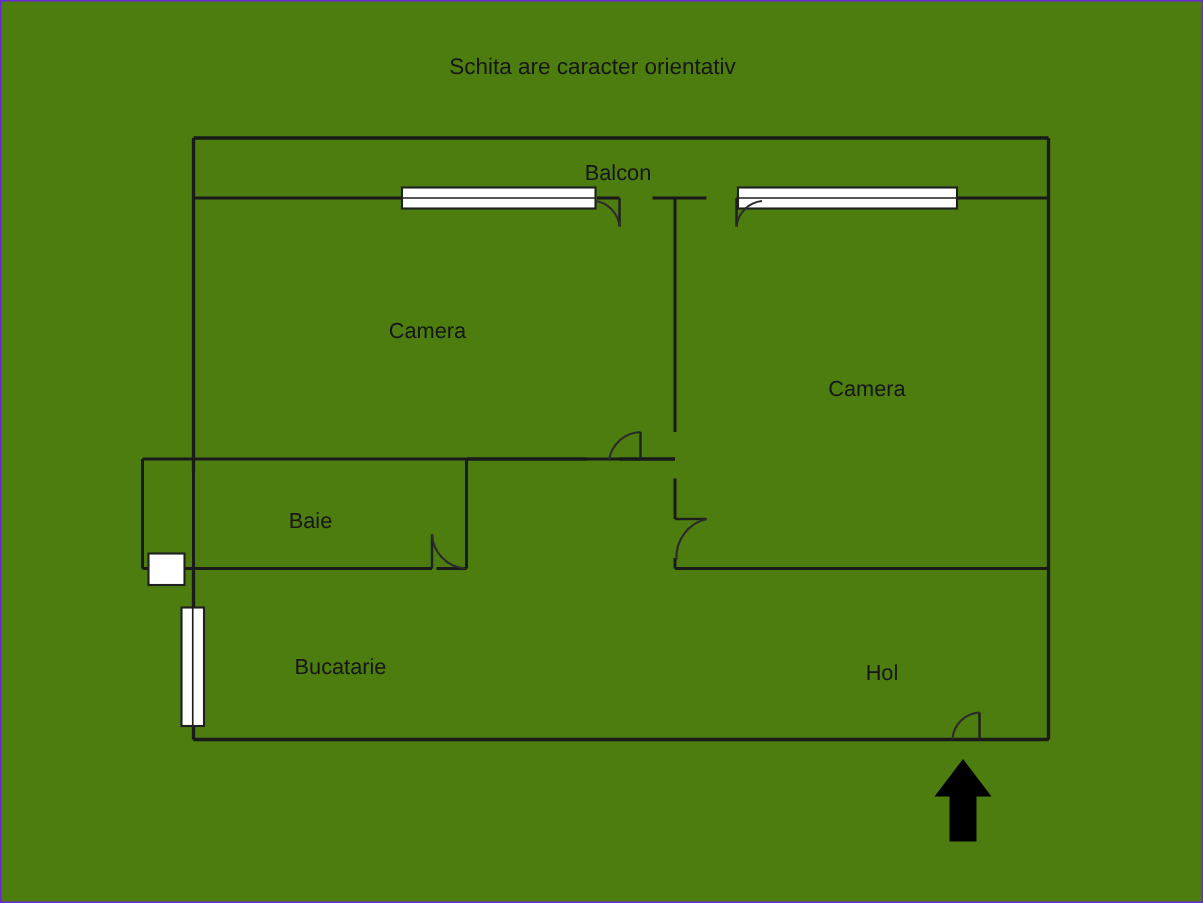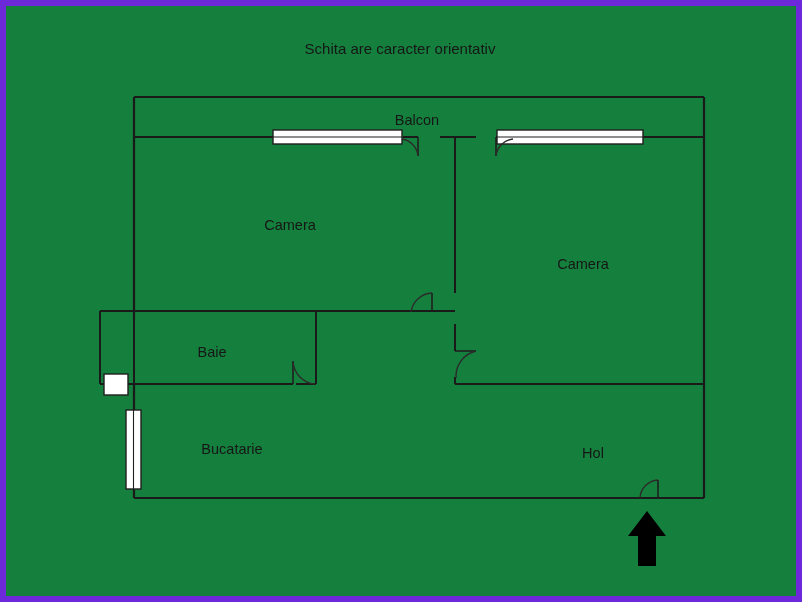--- a/index.html
+++ b/index.html
@@ -14,22 +14,22 @@
     font-family: "Liberation Sans", sans-serif;
     overflow: hidden;
   }
   #plan-frame {
     position: absolute;
     left: 0;
     top: 0;
     width: 802px;
     height: 602px;
     box-sizing: border-box;
-    border: 6px solid #6d28d9;
-    background: #15803d;
+    border: 1px solid #6d28d9;
+    background: #4d7c0f;
   }
   #plan-svg {
     position: absolute;
     left: 0;
     top: 0;
     display: block;
   }
   .plan-title {
     font-family: "Liberation Sans", sans-serif;
     font-size: 15px;

